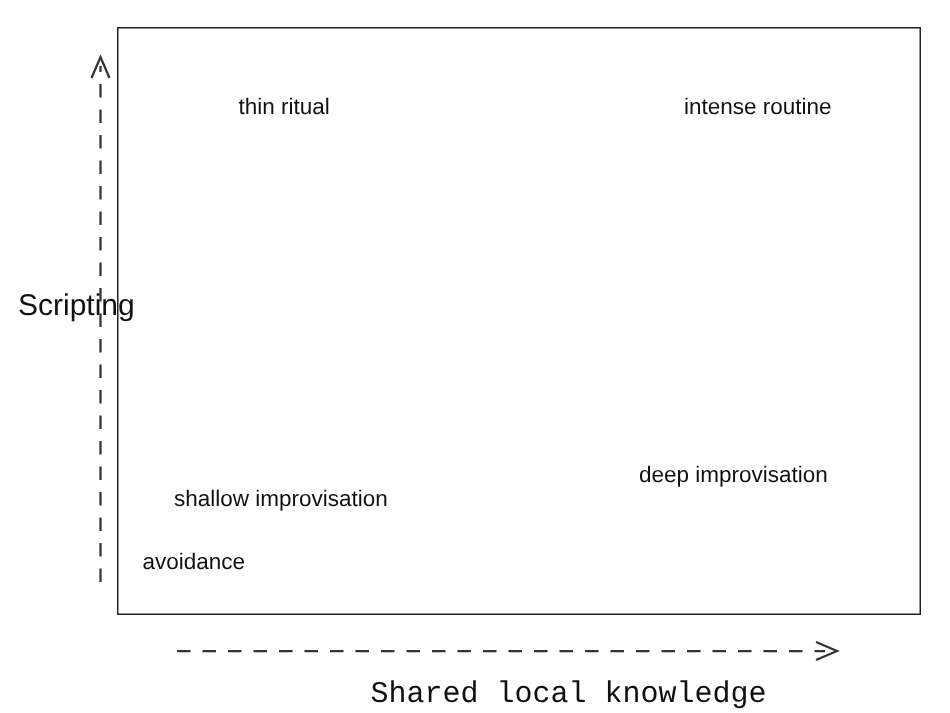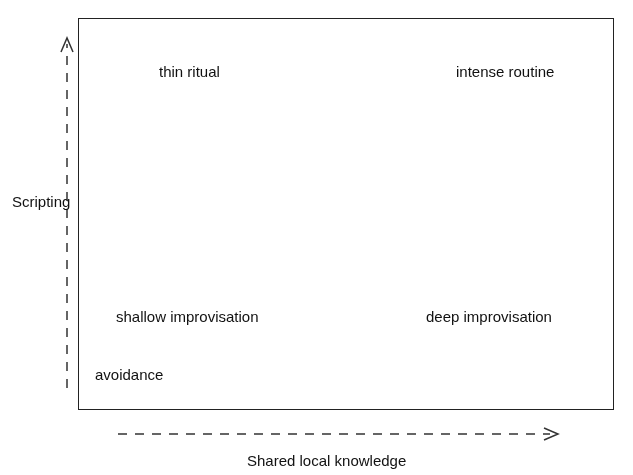--- a/index.html
+++ b/index.html
@@ -36,33 +36,33 @@
   }
   .dlabel {
     position: absolute;
     font-size: 15px;
     line-height: 1.2;
     white-space: nowrap;
     color: #111111;
   }
   .axis-label {
     position: absolute;
-    font-size: 15px;
+    font-size: 20px;
     white-space: nowrap;
     color: #111111;
   }
   
   .lbl-thin-ritual        { left: 159px; top: 63px; }
   .lbl-intense-ritual     { left: 456px; top: 63px; }
   .lbl-routine-interaction{ left: 286px; top: 193px; }
-  .lbl-shallow-improv     { left: 116px; top: 308px; }
+  .lbl-shallow-improv     { left: 116px; top: 324px; }
   .lbl-deep-improv        { left: 426px; top: 308px; }
   .lbl-avoidance          { left: 95px;  top: 366px; }
   .lbl-scripting          { left: 12px;  top: 193px; }
-  .lbl-shared-knowledge   { left: 247px; top: 452px; }
+  .lbl-shared-knowledge   { left: 247px; top: 452px; font-family: Liberation Mono, monospace; }
 </style>
 </head>
 <body>
 
 <div class="canvas">
 
   <div class="plot-box"></div>
 
   <svg class="axes-svg" viewBox="0 0 633 475" xmlns="http://www.w3.org/2000/svg">
 

